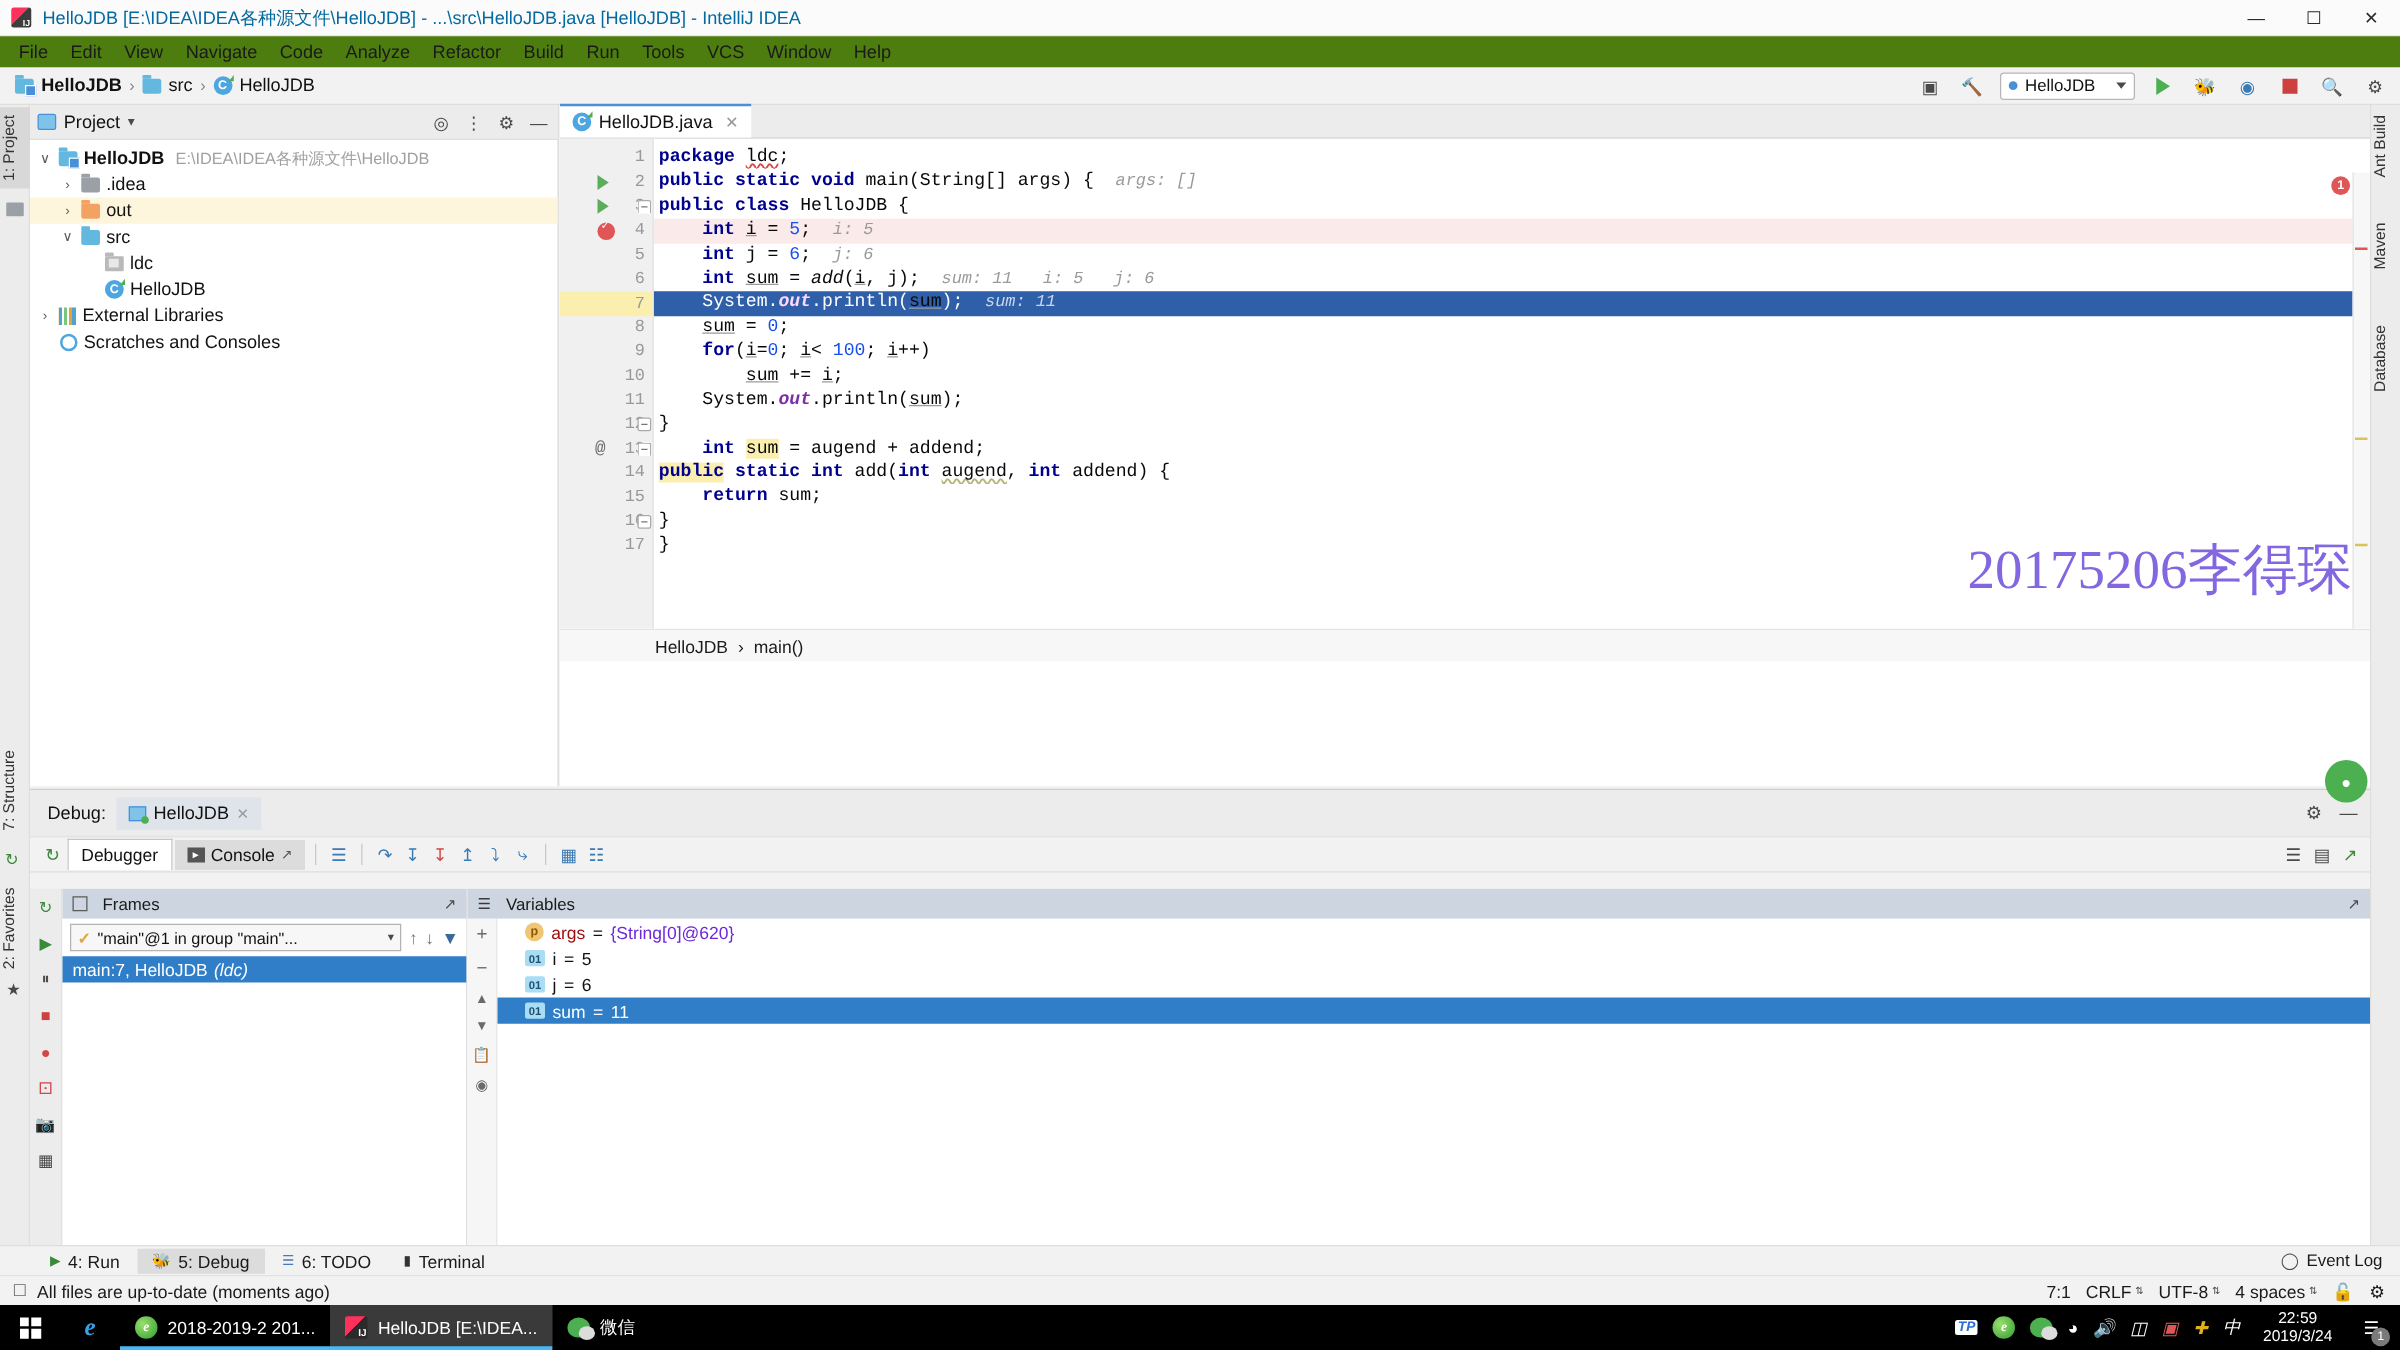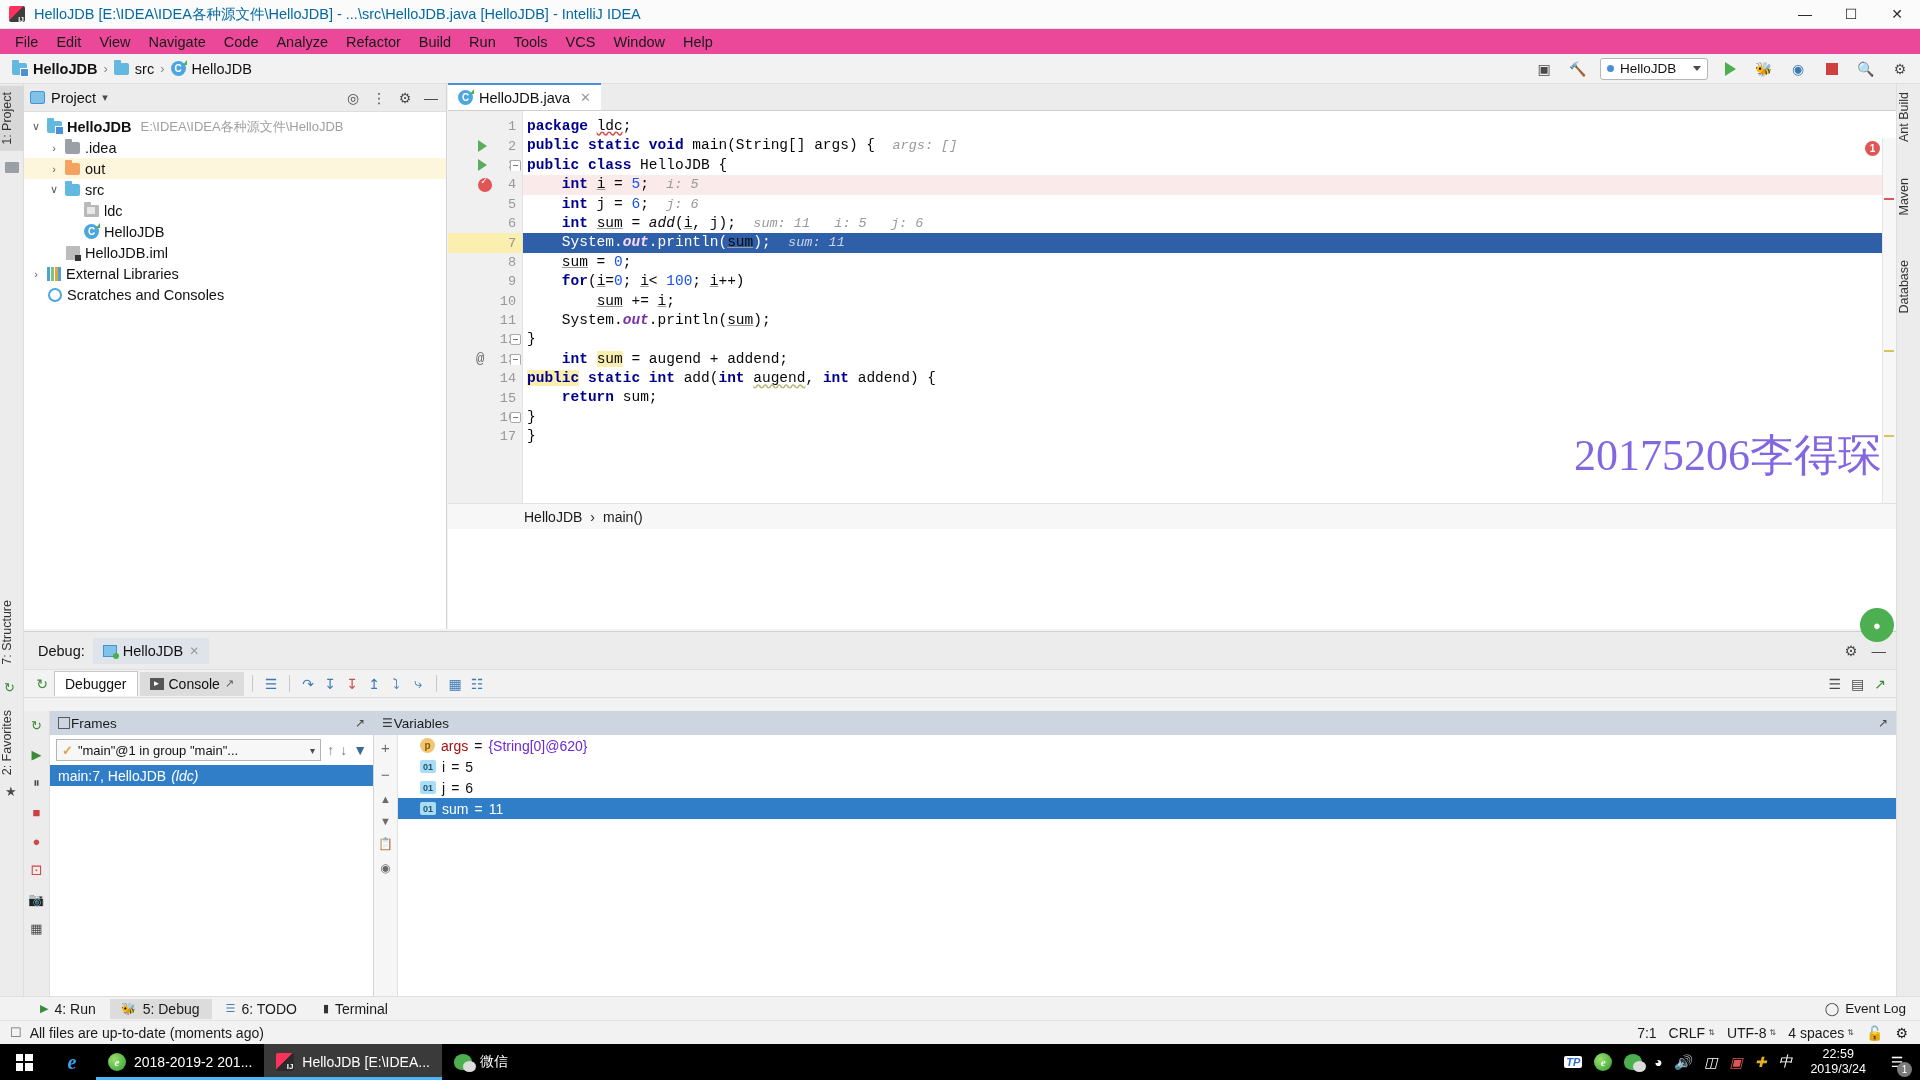--- a/index.html
+++ b/index.html
@@ -31,21 +31,21 @@
   .tb-title { font-size: 14.5px; color: #0369a1; white-space: nowrap; }
   .tb-buttons { margin-left: auto; display: flex; height: 29px; }
   .tb-btn {
     width: 46px; height: 29px; display: flex; align-items: center; justify-content: center;
     color: #2b2b2b; font-size: 14px;
   }
 
   
   .menubar {
     position: absolute; top: 29px; left: 0; width: 1920px; height: 25px;
-    background: #ec4899; display: flex; align-items: center; padding-left: 6px;
+    background: #4d7c0f; display: flex; align-items: center; padding-left: 6px;
   }
   .menu-item {
     padding: 3px 9px; font-size: 14.5px; color: #1a1a1a; white-space: nowrap;
   }
 
   
   .navbar {
     position: absolute; top: 54px; left: 0; width: 1920px; height: 30px;
     background: #f2f2f2; display: flex; align-items: center; padding: 0 8px;
     border-bottom: 1px solid #dededd;
@@ -261,21 +261,21 @@
 
   
   .debug-body { position: absolute; left: 0; right: 0; top: 80px; bottom: 0; display: flex; }
   .dbg-side {
     width: 26px; background: #ececec; border-right: 1px solid #dededd;
     display: flex; flex-direction: column; align-items: center; padding-top: 4px; gap: 9px;
   }
   .dbg-side .di { width: 20px; height: 20px; display: flex; align-items: center; justify-content: center; font-size: 13px; color: #4a4a4a; }
   .pane { display: flex; flex-direction: column; background: #fff; }
   .pane-title {
-    height: 22px; background: #cdd5e0; display: flex; align-items: center; gap: 1px;
+    height: 22px; background: #cdd5e0; display: flex; align-items: center; gap: 12px;
     padding: 12px 8px; font-size: 13.5px; color: #1a1a1a;
   }
   .pane-title .right-ico { margin-left: auto; color: #4a4a4a; font-size: 12px; }
   .frames-pane { width: 324px; border-right: 1px solid #d5d5d5; }
   .frames-tools {
     height: 30px; display: flex; align-items: center; gap: 6px; padding: 0 6px; background: #fff;
   }
   .thread-select {
     flex: 1; height: 22px; border: 1px solid #b4b4b4; background: #f7f7f7;
     display: flex; align-items: center; gap: 5px; padding: 0 5px; font-size: 13px; color: #111;
@@ -505,24 +505,20 @@
         <span class="folder-ico"></span>
         <span class="tree-label">src</span>
       </div>
       <div class="tree-row" style="padding-left:60px;">
         <span class="pkg-ico"></span>
         <span class="tree-label">ldc</span>
       </div>
       <div class="tree-row" style="padding-left:60px;">
         <span class="class-ico">C</span>
         <span class="tree-label">HelloJDB</span>
-      </div>
-      <div class="tree-row" style="padding-left:42px;">
-        <span class="iml-ico"></span>
-        <span class="tree-label">HelloJDB.iml</span>
       </div>
       <div class="tree-row" style="padding-left:6px;">
         <span class="arrow">›</span>
         <span class="lib-ico"></span>
         <span class="tree-label">External Libraries</span>
       </div>
       <div class="tree-row" style="padding-left:24px;">
         <span class="scratch-ico"></span>
         <span class="tree-label">Scratches and Consoles</span>
       </div>

